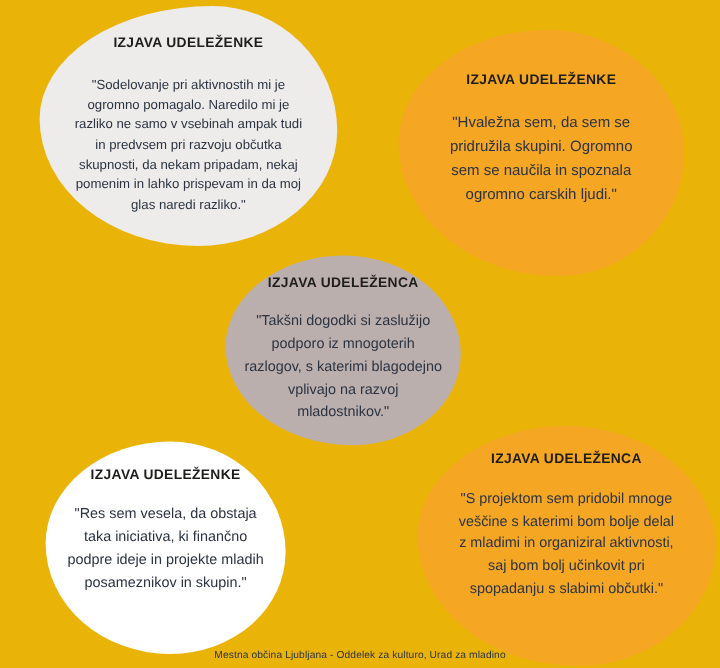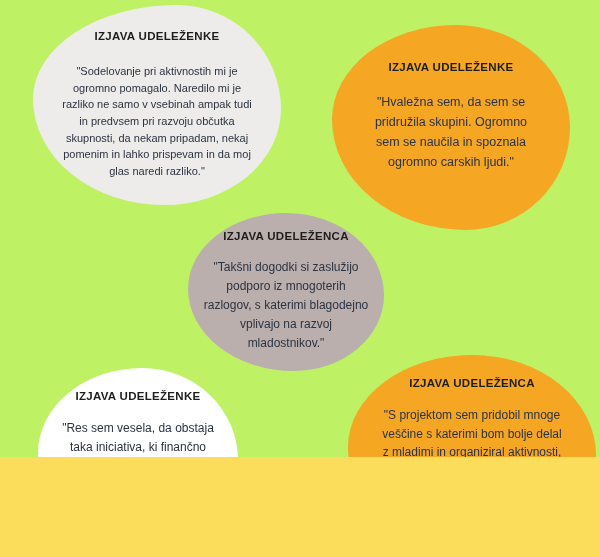--- a/index.html
+++ b/index.html
@@ -12,22 +12,22 @@
     overflow: hidden;
     font-family: "Liberation Sans", sans-serif;
     background: #FCDC5B;
     position: relative;
   }
 
   #canvas {
     position: absolute;
     inset: 0;
     width: 600px;
-    height: 457px;
-    background: #bef264;
+    height: 557px;
+    background: #eab308;
     overflow: hidden;
   }
 
   .blob {
     position: absolute;
     box-sizing: border-box;
     display: flex;
     flex-direction: column;
     align-items: center;
     text-align: center;
@@ -148,14 +148,15 @@
   <div class="blob" id="blob-4">
     <p class="blob-title">IZJAVA UDELEŽENKE</p>
     <p class="blob-quote">"Res sem vesela, da obstaja taka iniciativa, ki finančno podpre ideje in projekte mladih posameznikov in skupin."</p>
   </div>
 
   <div class="blob" id="blob-5">
     <p class="blob-title">IZJAVA UDELEŽENCA</p>
     <p class="blob-quote">"S projektom sem pridobil mnoge veščine s katerimi bom bolje delal z mladimi in organiziral aktivnosti, saj bom bolj učinkovit pri spopadanju s slabimi občutki."</p>
   </div>
 
+  <div id="footer">Mestna občina Ljubljana - Oddelek za kulturo, Urad za mladino</div>
 
 </div>
 
 </body></html>

